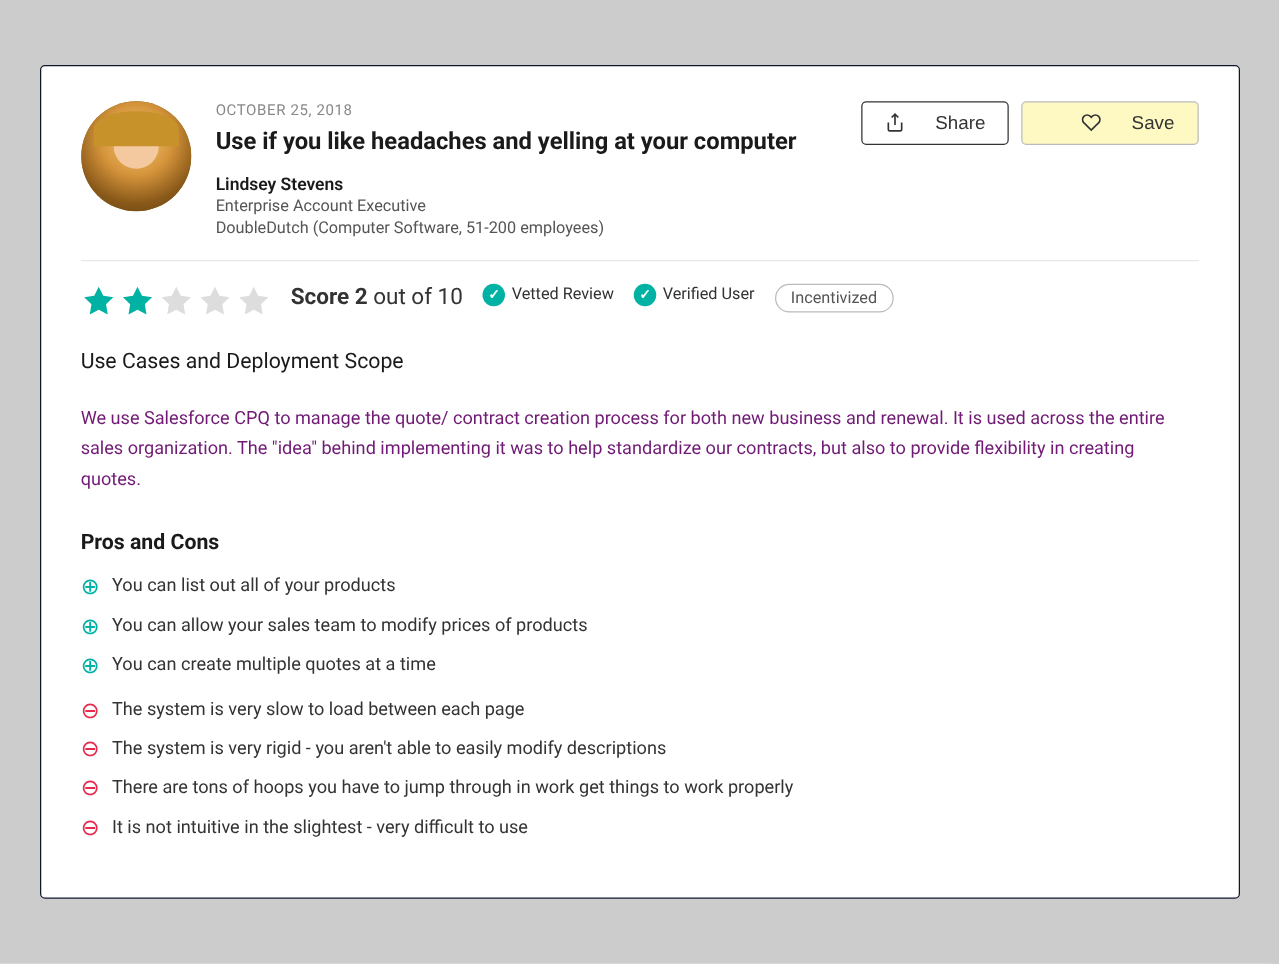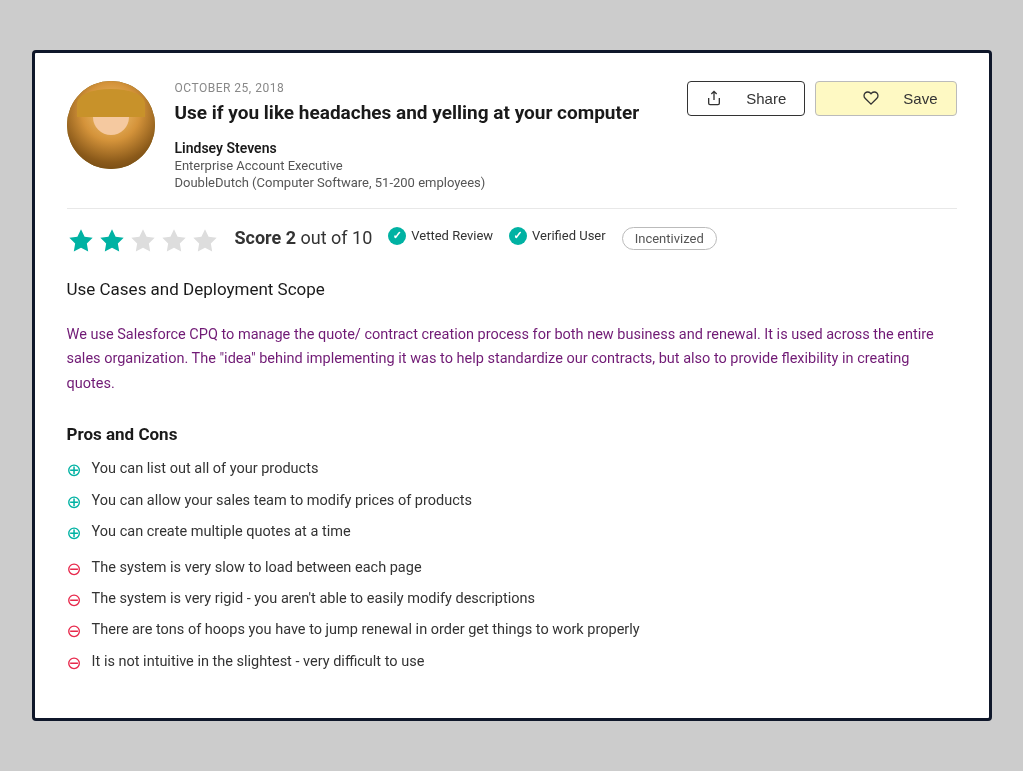--- a/index.html
+++ b/index.html
@@ -6,21 +6,21 @@
     body {
       background: #ccc;
       display: flex;
       justify-content: center;
       align-items: center;
       min-height: 100vh;
       font-family: -apple-system, BlinkMacSystemFont, 'Segoe UI', Roboto, sans-serif;
     }
     .card {
       background: #fff;
-      border: 3px solid #0f172a;
+      border: 1px solid #0f172a;
       border-radius: 4px;
       width: 960px;
       padding: 28px 32px 36px 32px;
       position: relative;
     }
     .header-row {
       display: flex;
       align-items: flex-start;
       gap: 20px;
       margin-bottom: 18px;
@@ -316,20 +316,20 @@
     <div class="con-item">
       <span class="con-icon">⊖</span>
       <span>The system is very slow to load between each page</span>
     </div>
     <div class="con-item">
       <span class="con-icon">⊖</span>
       <span>The system is very rigid - you aren't able to easily modify descriptions</span>
     </div>
     <div class="con-item">
       <span class="con-icon">⊖</span>
-      <span>There are tons of hoops you have to jump renewal in order get things to work properly</span>
+      <span>There are tons of hoops you have to jump through in work get things to work properly</span>
     </div>
     <div class="con-item">
       <span class="con-icon">⊖</span>
       <span>It is not intuitive in the slightest - very difficult to use</span>
     </div>
   </div>
 </div>
 
 </body></html>

